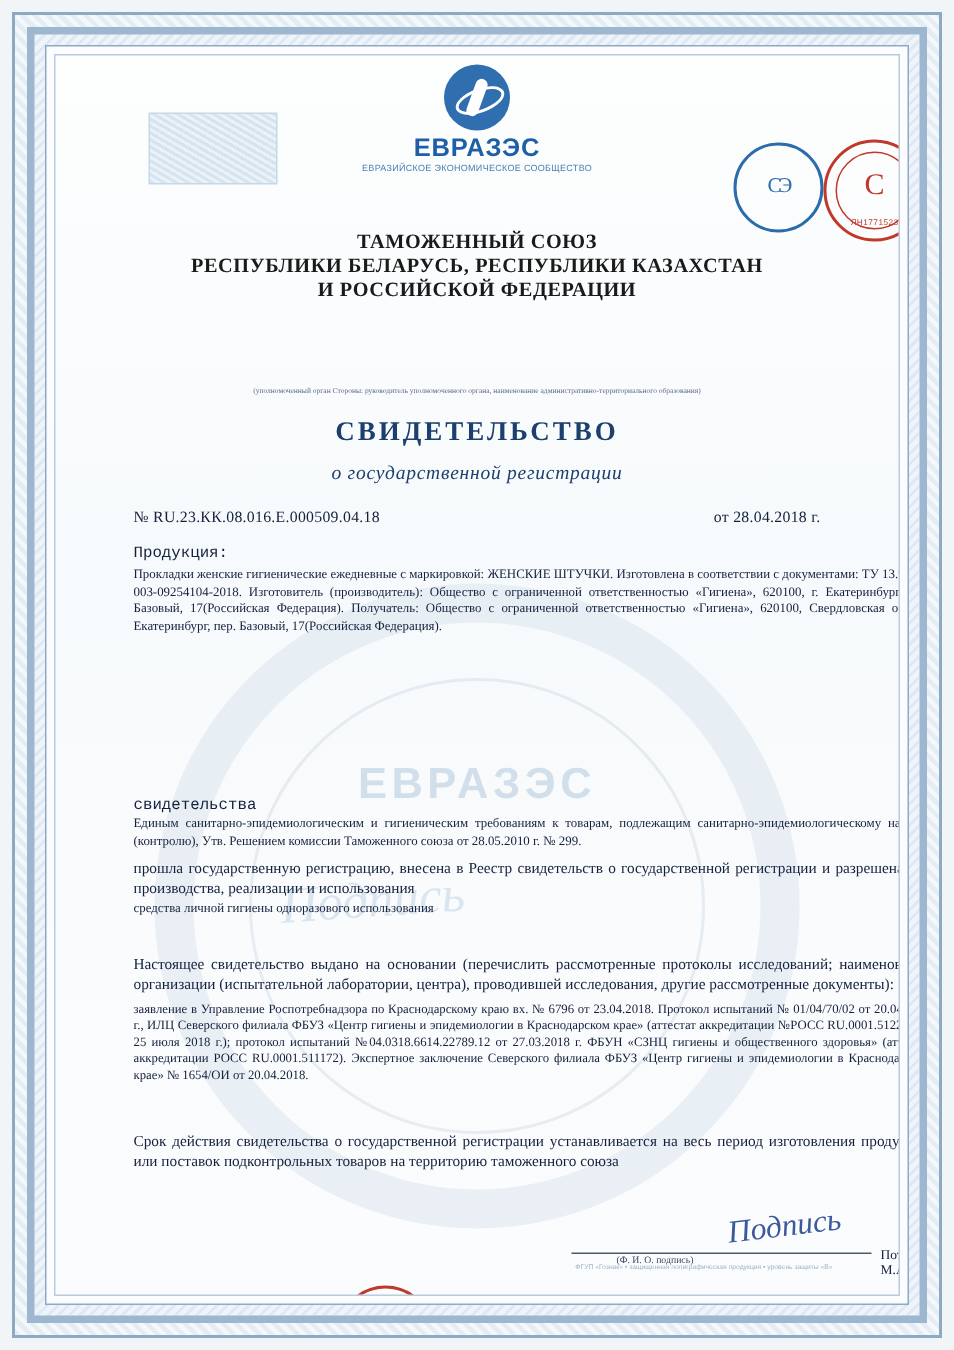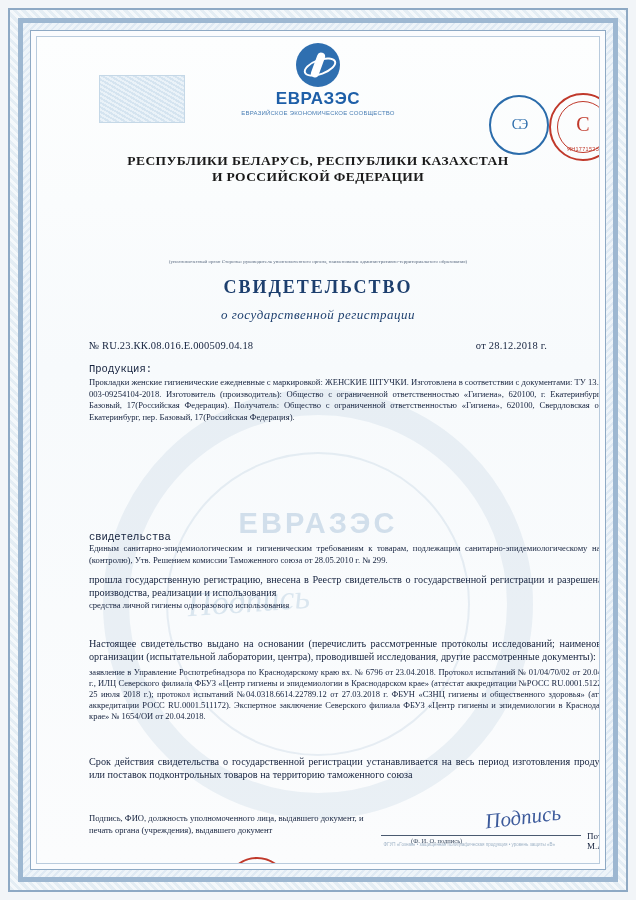--- a/index.html
+++ b/index.html
@@ -267,37 +267,38 @@
 
       <div class="stamp-se">СЭ</div>
 
       <div class="stamp-red">
         <div class="ring2"></div>
         <div class="ctr">С</div>
         <div class="num">ЯН1771523</div>
       </div>
 
       <div class="title-block">
+        <div class="t1">ТАМОЖЕННЫЙ СОЮЗ</div>
         <div class="t1">РЕСПУБЛИКИ БЕЛАРУСЬ, РЕСПУБЛИКИ КАЗАХСТАН</div>
         <div class="t1">И РОССИЙСКОЙ ФЕДЕРАЦИИ</div>
       </div>
 
       <div class="org-note">(уполномоченный орган Стороны: руководитель уполномоченного органа, наименование административно-территориального образования)</div>
 
       <div class="cert-title">СВИДЕТЕЛЬСТВО</div>
       <div class="cert-sub">о государственной регистрации</div>
 
       <div class="numline">
         <div class="nl-left">
           <span>№</span>
           <span>RU.23.КК.08.016.Е.000509.04.18</span>
         </div>
         <div class="nl-right">
           <span>от</span>
-          <span>28.12.2018 г.</span>
+          <span>28.04.2018 г.</span>
         </div>
       </div>
 
       <div class="blk-product">
         <div class="sect-label hdr">Продукция:</div>
         <div class="body-text">Прокладки женские гигиенические ежедневные с маркировкой: ЖЕНСКИЕ ШТУЧКИ. Изготовлена в соответствии с документами: ТУ 13.99.19-003-09254104-2018. Изготовитель (производитель): Общество с ограниченной ответственностью «Гигиена», 620100, г. Екатеринбург, пер. Базовый, 17(Российская Федерация). Получатель: Общество с ограниченной ответственностью «Гигиена», 620100, Свердловская обл., г. Екатеринбург, пер. Базовый, 17(Российская Федерация).</div>
       </div>
 
       <div class="blk-conform">
         <div class="sect-label">свидетельства</div>
@@ -310,21 +311,20 @@
       </div>
 
       <div class="blk-basis">
         <div class="big">Настоящее свидетельство выдано на основании (перечислить рассмотренные протоколы исследований; наименование организации (испытательной лаборатории, центра), проводившей исследования, другие рассмотренные документы):</div>
         <div class="small">заявление в Управление Роспотребнадзора по Краснодарскому краю вх. № 6796 от 23.04.2018. Протокол испытаний № 01/04/70/02 от 20.04.2018 г., ИЛЦ Северского филиала ФБУЗ «Центр гигиены и эпидемиологии в Краснодарском крае» (аттестат аккредитации №РОСС RU.0001.512230 до 25 июля 2018 г.); протокол испытаний №04.0318.6614.22789.12 от 27.03.2018 г. ФБУН «СЗНЦ гигиены и общественного здоровья» (аттестат аккредитации РОСС RU.0001.511172). Экспертное заключение Северского филиала ФБУЗ «Центр гигиены и эпидемиологии в Краснодарском крае» № 1654/ОИ от 20.04.2018.</div>
       </div>
 
       <div class="blk-term">Срок действия свидетельства о государственной регистрации устанавливается на весь период изготовления продукции или поставок подконтрольных товаров на территорию таможенного союза</div>
 
       <div class="sign-block">
-        <div class="sign-text">Подпись, ФИО, должность уполномоченного лица, выдавшего документ, и печать органа (учреждения), выдавшего документ</div>
         <div class="signature">Подпись</div>
         <div class="sign-line"></div>
         <div class="sign-fio">(Ф. И. О. подпись)</div>
         <div class="sign-name">Потемкина М.А.</div>
       </div>
 
       <div class="stamp-red-b">
         
         
         

